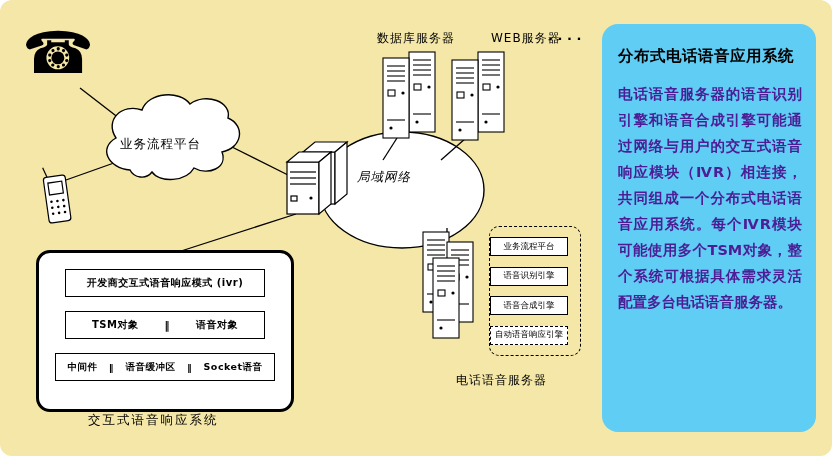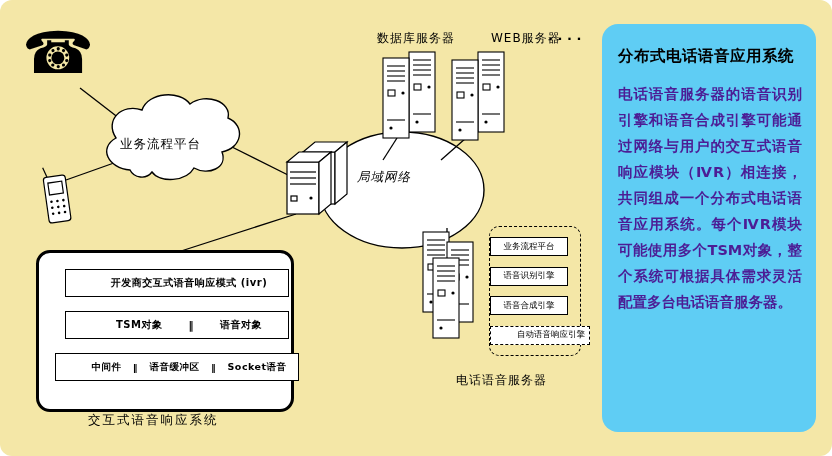--- a/index.html
+++ b/index.html
@@ -10,33 +10,33 @@
   }
   .lbl{position:absolute;white-space:nowrap;color:#000;}
   .lbl-sm{font-size:12px;letter-spacing:1px;}
   .shapes{position:absolute;left:0;top:0;}
 
   
   .ivr-box{position:absolute;left:36px;top:250px;width:252px;height:156px;
     background:#ffffff;border:3px solid #000;border-radius:14px;}
   .ivr-row{position:absolute;border:1.5px solid #000;background:#fff;
     display:flex;align-items:center;justify-content:space-evenly;
-    font-size:10px;font-weight:600;letter-spacing:0.5px;padding-left:24px;}
+    font-size:10px;font-weight:600;letter-spacing:0.5px;}
   .row1{left:26px;top:16px;width:198px;height:26px;}
   .row2{left:26px;top:58px;width:198px;height:26px;}
   .row3{left:16px;top:100px;width:218px;height:26px;font-size:9.5px;}
   .sep{font-weight:700;}
 
   
   .engine-panel{position:absolute;left:489px;top:226px;width:90px;height:128px;
     border:1.5px dashed #000;border-radius:10px;
     display:flex;flex-direction:column;justify-content:space-evenly;align-items:flex-start;}
   .engine-item{width:76px;height:17px;border:1px solid #000;background:#fff;
     font-size:8.5px;display:flex;align-items:center;justify-content:center;white-space:nowrap;}
-  .engine-item.dashed{border-style:dashed;padding-left:22px;}
+  .engine-item.dashed{border-style:dashed;}
 
   
   .info-panel{position:absolute;left:602px;top:24px;width:214px;height:408px;
     background:#5FCDF4;border-radius:16px;box-sizing:border-box;padding:22px 14px 0 16px;}
   .info-title{font-size:15.5px;font-weight:bold;color:#000;letter-spacing:0.5px;margin-bottom:14px;}
   .info-body{font-size:14.5px;font-weight:600;color:#4c1d95;line-height:26px;text-align:justify;}
 
   .phone-glyph{position:absolute;left:22px;top:24px;font-size:58px;line-height:1;color:#000;}
 </style>
 </head>

